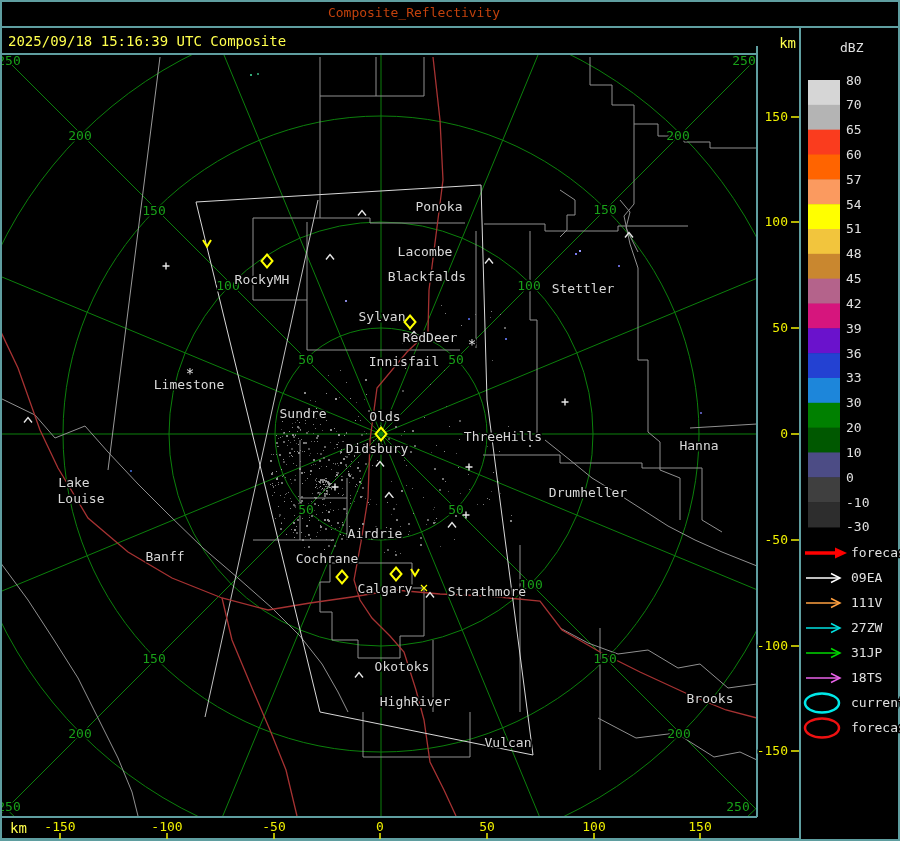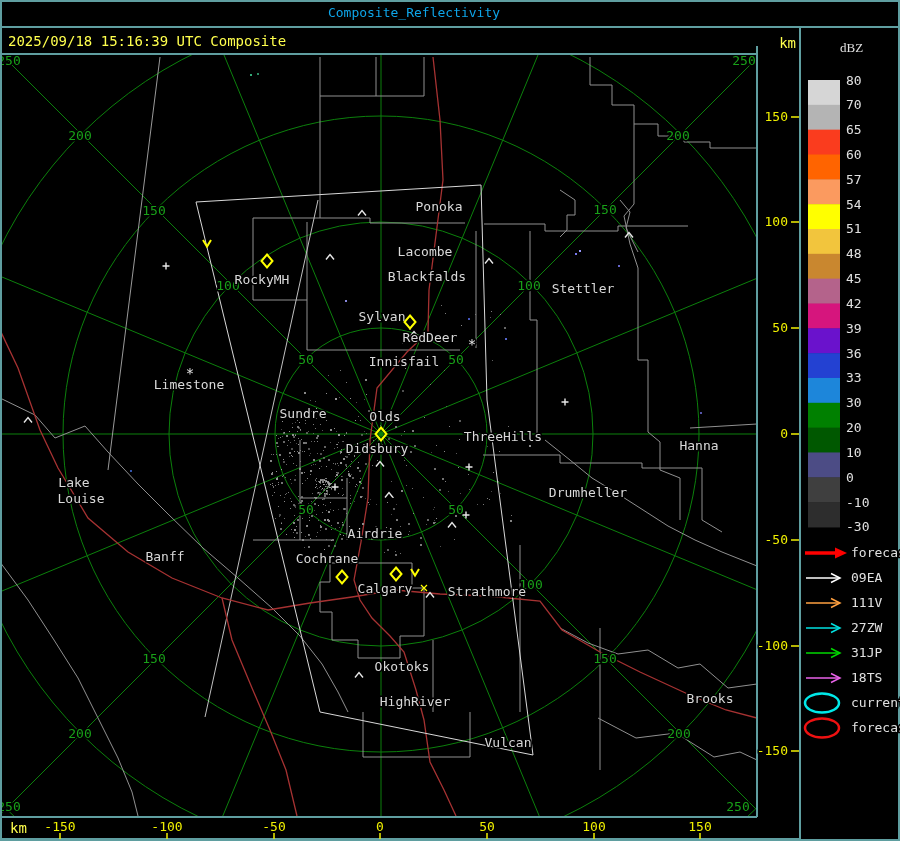--- a/index.html
+++ b/index.html
@@ -1,25 +1,25 @@
 <!DOCTYPE html>
 <html><head>
 <meta charset="utf-8">
 <style>
   html,body{margin:0;padding:0;background:#000;}
   #app{position:relative;width:900px;height:841px;background:#000;overflow:hidden;
        font-family:"DejaVu Sans Mono","Liberation Mono",monospace;}
   #radar-svg{position:absolute;left:0;top:0;}
   .ovl{position:absolute;white-space:pre;}
   #title{left:0;top:0;width:828px;height:26px;line-height:26px;text-align:center;
-         color:#0ea5e9;font-size:13px;}
+         color:#c2410c;font-size:13px;}
   #timestamp{left:8px;top:29px;height:19px;line-height:25px;color:#ffff4d;font-size:14px;}
   #km-top{left:758px;top:34px;width:38px;height:18px;line-height:18px;text-align:right;
           color:#ffff4d;font-size:14px;}
-  #dbz{left:840px;top:40px;width:50px;height:16px;line-height:16px;color:#e0e0e0;font-size:13px;font-family:Liberation Serif, serif;}
+  #dbz{left:840px;top:40px;width:50px;height:16px;line-height:16px;color:#e0e0e0;font-size:13px;}
   #km-bottom{left:10px;top:819px;width:40px;height:18px;line-height:18px;color:#ffff4d;font-size:14px;}
 </style>
 </head>
 <body>
 
 <div id="app">
   <svg id="radar-svg" width="900" height="841">
       <rect x="0" y="0" width="900" height="841" fill="#000000"></rect>
       <defs>
         <clipPath id="mapclip">

